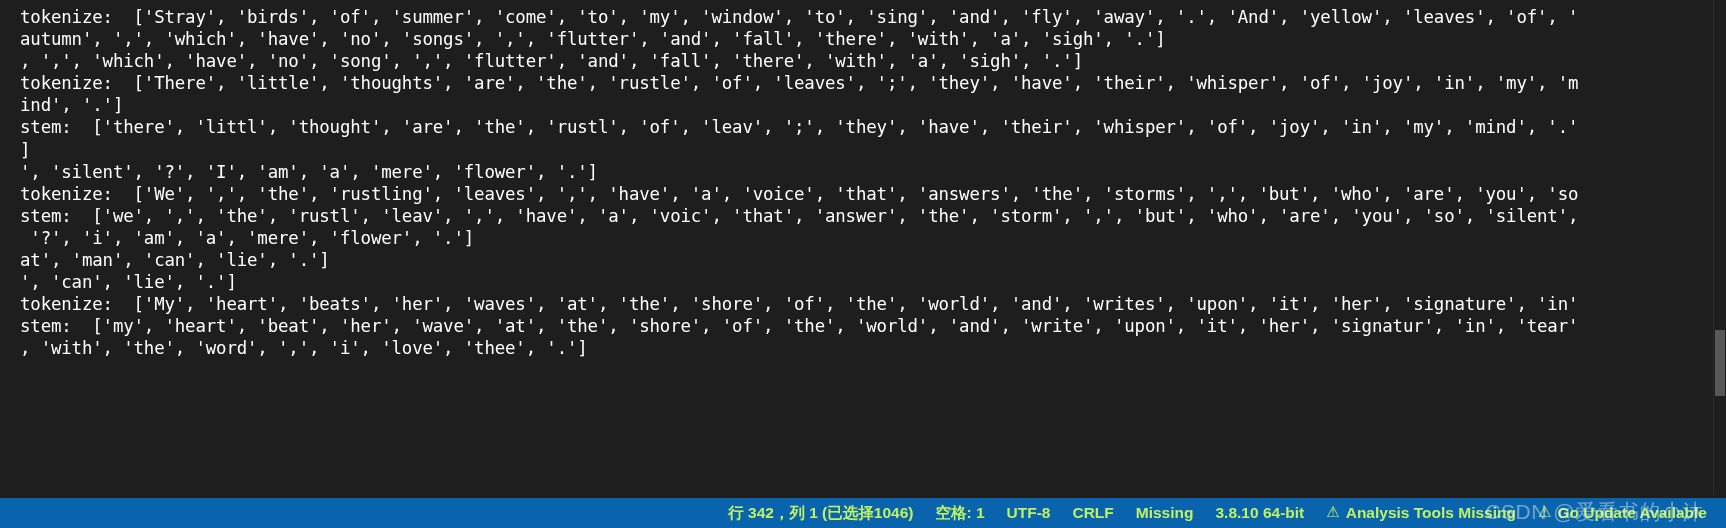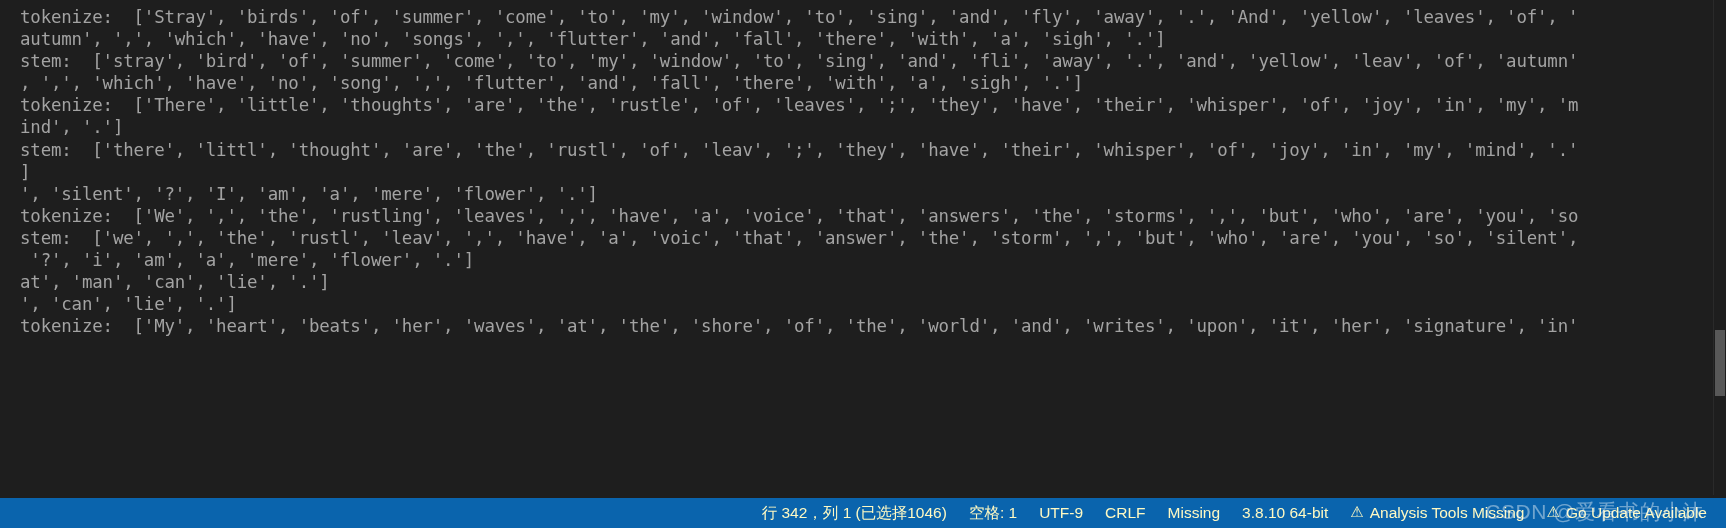--- a/index.html
+++ b/index.html
@@ -27,21 +27,21 @@
     flex: 1 1 auto;
     overflow: hidden;
     padding: 6px 0 0 0;
     background: #1e1e1e;
   }
   #terminal-lines {
     padding-left: 20px;
     padding-right: 14px;
   }
   .term-line {
-    color: #a3a3a3;
+    color: #ffffff;
     font-family: "DejaVu Sans Mono", "Liberation Mono", monospace;
     font-size: 17.4px;
     line-height: 22.1px;
     white-space: pre;
     letter-spacing: -0.15px;
     height: 22.1px;
   }
   
   #term-scrollbar-track {
     position: absolute;
@@ -85,21 +85,22 @@
     user-select: none;
   }
   .sb-item {
     display: flex;
     align-items: center;
     gap: 6px;
     padding: 0 11px;
     height: 30px;
     line-height: 30px;
     white-space: nowrap;
-    color: #fef9c3;
+    color: #bef264;
+    font-weight: bold;
   }
   .warn-glyph {
     display: inline-block;
     font-size: 15px;
     line-height: 1;
     transform: translateY(-1px);
     font-family: "DejaVu Sans", sans-serif;
   }
   
   #statusbar-topline {
@@ -125,53 +126,54 @@
 </style>
 </head>
 <body>
 
 <div id="app">
 
   <div id="terminal">
     <div id="terminal-lines">
       <div class="term-line">tokenize:  ['Stray', 'birds', 'of', 'summer', 'come', 'to', 'my', 'window', 'to', 'sing', 'and', 'fly', 'away', '.', 'And', 'yellow', 'leaves', 'of', '</div>
       <div class="term-line">autumn', ',', 'which', 'have', 'no', 'songs', ',', 'flutter', 'and', 'fall', 'there', 'with', 'a', 'sigh', '.']</div>
-      <div class="term-line">stem:  ['stray', 'bird', 'of', 'summer', 'come', 'to', 'my', 'window', 'to', 'sing', 'and', 'fli', 'away', '.', 'and', 'yellow', 'leav', 'of', 'autumn'</div>
       <div class="term-line">, ',', 'which', 'have', 'no', 'song', ',', 'flutter', 'and', 'fall', 'there', 'with', 'a', 'sigh', '.']</div>
       <div class="term-line">tokenize:  ['There', 'little', 'thoughts', 'are', 'the', 'rustle', 'of', 'leaves', ';', 'they', 'have', 'their', 'whisper', 'of', 'joy', 'in', 'my', 'm</div>
       <div class="term-line">ind', '.']</div>
       <div class="term-line">stem:  ['there', 'littl', 'thought', 'are', 'the', 'rustl', 'of', 'leav', ';', 'they', 'have', 'their', 'whisper', 'of', 'joy', 'in', 'my', 'mind', '.'</div>
       <div class="term-line">]</div>
       <div class="term-line">', 'silent', '?', 'I', 'am', 'a', 'mere', 'flower', '.']</div>
       <div class="term-line">tokenize:  ['We', ',', 'the', 'rustling', 'leaves', ',', 'have', 'a', 'voice', 'that', 'answers', 'the', 'storms', ',', 'but', 'who', 'are', 'you', 'so</div>
       <div class="term-line">stem:  ['we', ',', 'the', 'rustl', 'leav', ',', 'have', 'a', 'voic', 'that', 'answer', 'the', 'storm', ',', 'but', 'who', 'are', 'you', 'so', 'silent',</div>
       <div class="term-line"> '?', 'i', 'am', 'a', 'mere', 'flower', '.']</div>
       <div class="term-line">at', 'man', 'can', 'lie', '.']</div>
       <div class="term-line">', 'can', 'lie', '.']</div>
       <div class="term-line">tokenize:  ['My', 'heart', 'beats', 'her', 'waves', 'at', 'the', 'shore', 'of', 'the', 'world', 'and', 'writes', 'upon', 'it', 'her', 'signature', 'in'</div>
+      <div class="term-line">stem:  ['my', 'heart', 'beat', 'her', 'wave', 'at', 'the', 'shore', 'of', 'the', 'world', 'and', 'write', 'upon', 'it', 'her', 'signatur', 'in', 'tear'</div>
+      <div class="term-line">, 'with', 'the', 'word', ',', 'i', 'love', 'thee', '.']</div>
     </div>
     <div id="term-right-edge"></div>
     <div id="term-scrollbar-track">
       <div id="term-scrollbar-thumb"></div>
     </div>
   </div>
 
   <div id="statusbar">
     <div id="statusbar-topline"></div>
 
     <div class="sb-item">
       <span>行 342，列 1 (已选择1046)</span>
     </div>
 
     <div class="sb-item">
       <span>空格: 1</span>
     </div>
 
     <div class="sb-item">
-      <span>UTF-9</span>
+      <span>UTF-8</span>
     </div>
 
     <div class="sb-item">
       <span>CRLF</span>
     </div>
 
     <div class="sb-item">
       <span>Missing</span>
     </div>
 

